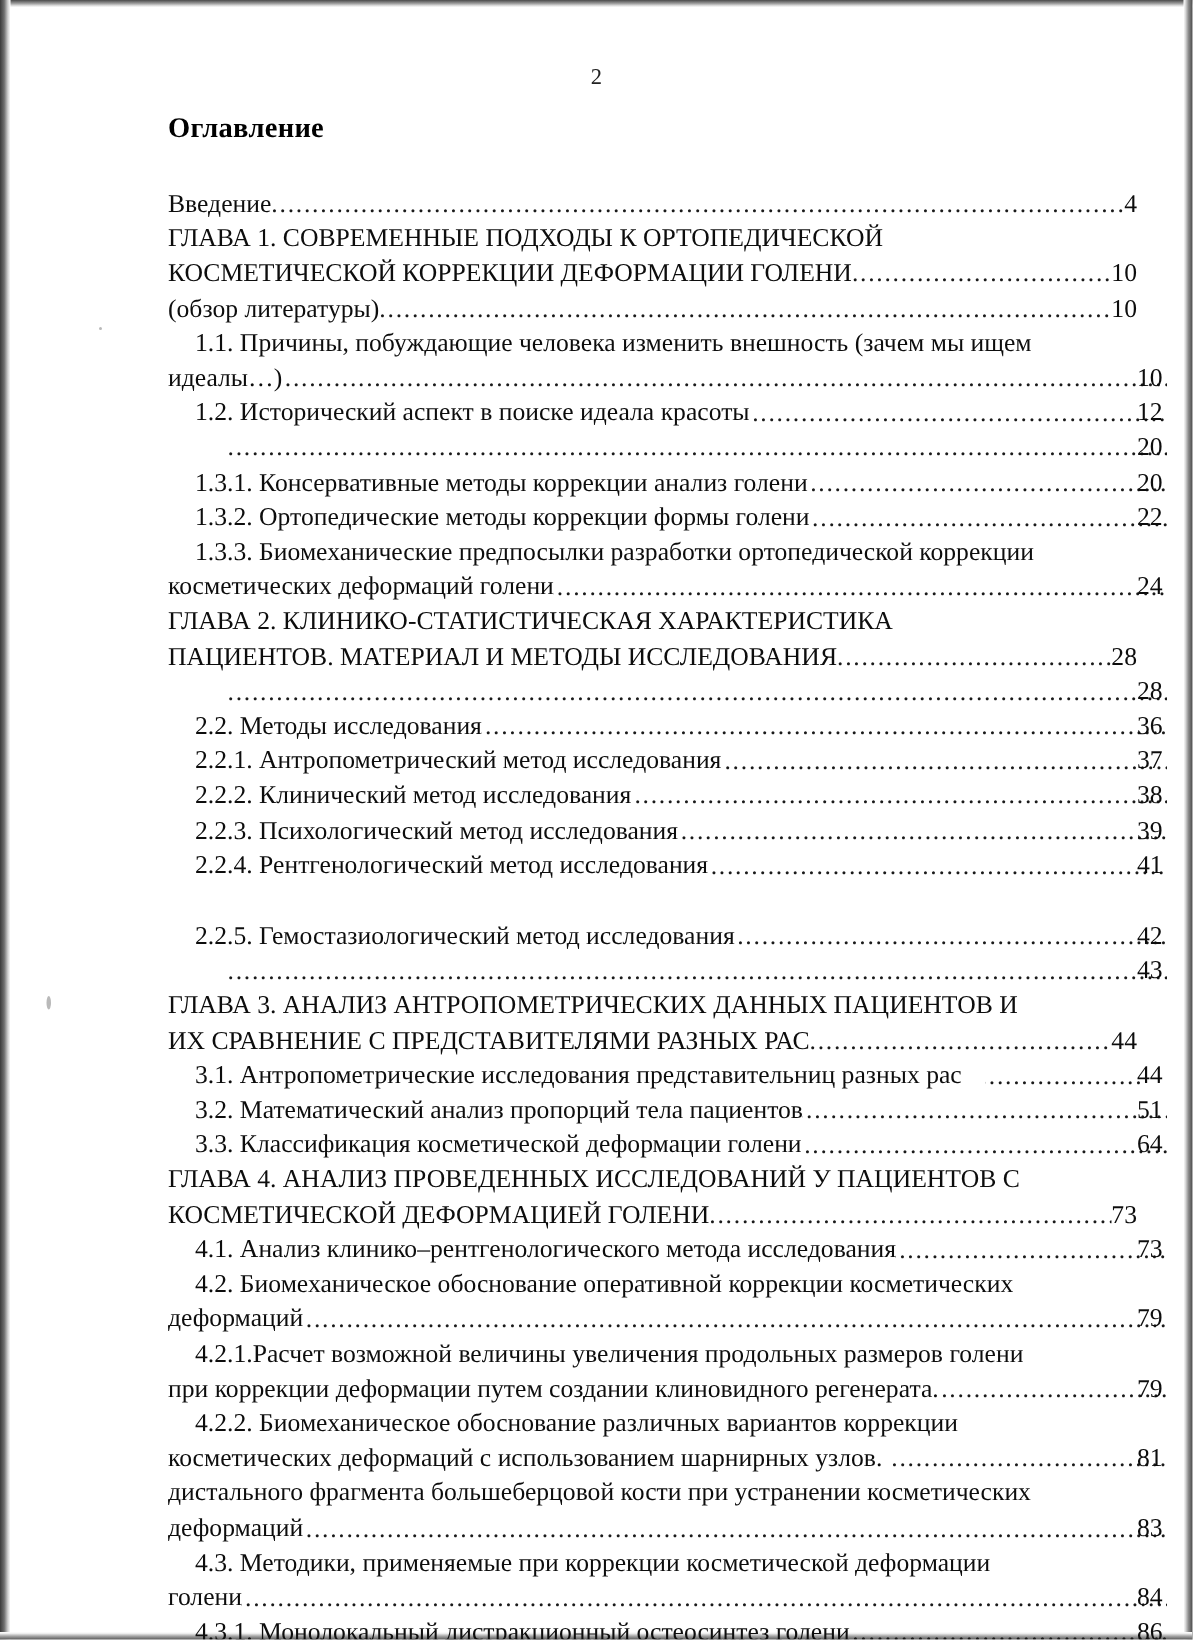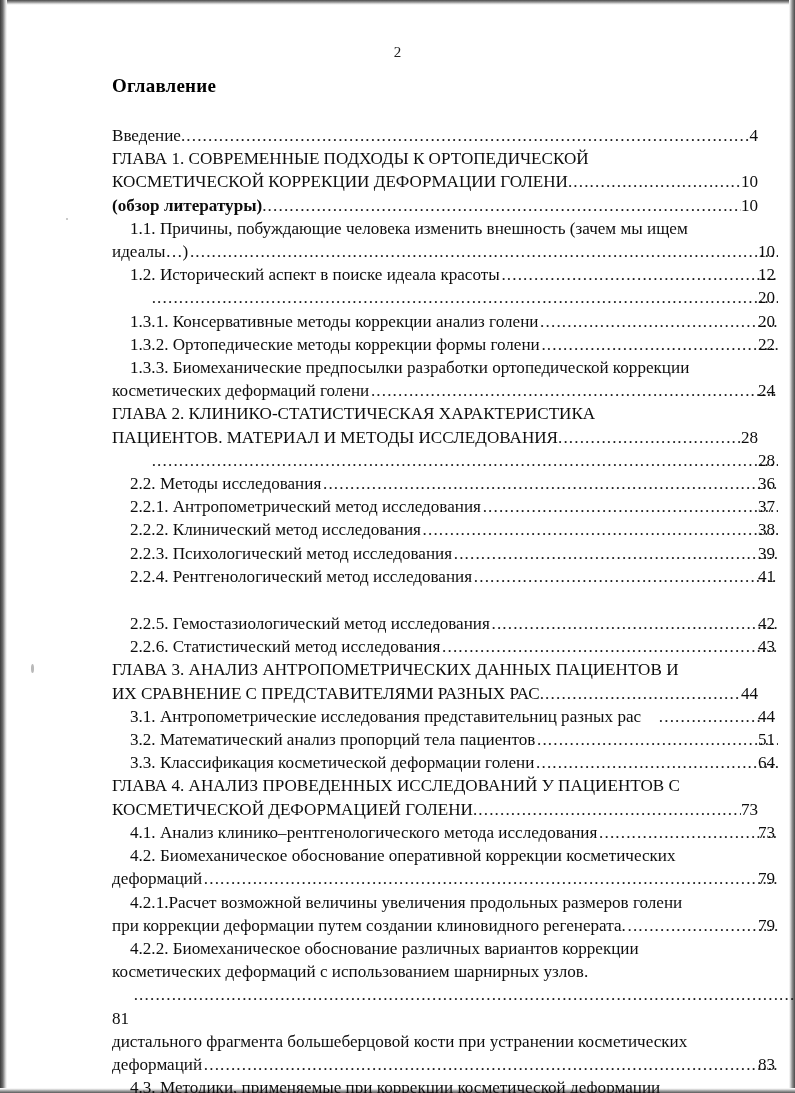--- a/index.html
+++ b/index.html
@@ -132,21 +132,21 @@
         <div class="toc-entry lvl-0">
           <div style="padding-left: 0px;">ГЛАВА 1. СОВРЕМЕННЫЕ ПОДХОДЫ К ОРТОПЕДИЧЕСКОЙ</div>
           <div style="display: flex; align-items: baseline; width: 646px; padding-left: 0px; box-sizing: border-box;">
             <span style="white-space: pre; flex: 0 0 auto;">КОСМЕТИЧЕСКОЙ КОРРЕКЦИИ ДЕФОРМАЦИИ ГОЛЕНИ</span>
             <span class="leader" style="flex: 1 1 auto; min-width: 0px;">............................................................................................................................................................................................................................</span>
             <span class="pageno" style="flex: 0 0 auto;">10</span>
           </div>
         </div>
         <div class="toc-entry lvl-0">
           <div style="display: flex; align-items: baseline; width: 646px; padding-left: 0px; box-sizing: border-box;">
-            <span style="white-space: pre; flex: 0 0 auto; font-weight: bold;">(обзор литературы)</span>
+            <span style="white-space: pre; flex: 0 0 auto;">(обзор литературы)</span>
             <span class="leader" style="flex: 1 1 auto; min-width: 0px;">............................................................................................................................................................................................................................</span>
             <span class="pageno" style="flex: 0 0 auto;">10</span>
           </div>
         </div>
         <div class="toc-entry lvl-1">
           <div style="padding-left: 18px;">1.1. Причины, побуждающие человека изменить внешность (зачем мы ищем</div>
           <div style="display: flex; align-items: baseline; width: 646px; padding-left: 0px; box-sizing: border-box;">
             <span style="white-space: pre; flex: 0 0 auto;">идеалы…)</span>
             <span class="leader" style="flex: 1 1 auto; min-width: 0px;">............................................................................................................................................................................................................................</span>
             <span class="pageno" style="flex: 0 0 auto;">10</span>
@@ -238,21 +238,20 @@
         </div>
         <div class="toc-entry lvl-1">
           <div style="display: flex; align-items: baseline; width: 646px; padding-left: 18px; box-sizing: border-box;">
             <span style="white-space: pre; flex: 0 0 auto; margin-top: 24px;">2.2.5. Гемостазиологический метод исследования</span>
             <span class="leader" style="flex: 1 1 auto; min-width: 0px;">............................................................................................................................................................................................................................</span>
             <span class="pageno" style="flex: 0 0 auto;">42</span>
           </div>
         </div>
         <div class="toc-entry lvl-1">
           <div style="display: flex; align-items: baseline; width: 646px; padding-left: 18px; box-sizing: border-box;">
-            <span style="white-space: pre; flex: 0 0 auto;">2.2.6. Статистический метод исследования</span>
             <span class="leader" style="flex: 1 1 auto; min-width: 0px;">............................................................................................................................................................................................................................</span>
             <span class="pageno" style="flex: 0 0 auto;">43</span>
           </div>
         </div>
         <div class="toc-entry lvl-0">
           <div style="padding-left: 0px;">ГЛАВА 3. АНАЛИЗ АНТРОПОМЕТРИЧЕСКИХ ДАННЫХ ПАЦИЕНТОВ И</div>
           <div style="display: flex; align-items: baseline; width: 646px; padding-left: 0px; box-sizing: border-box;">
             <span style="white-space: pre; flex: 0 0 auto;">ИХ СРАВНЕНИЕ С ПРЕДСТАВИТЕЛЯМИ РАЗНЫХ РАС</span>
             <span class="leader" style="flex: 1 1 auto; min-width: 0px;">............................................................................................................................................................................................................................</span>
             <span class="pageno" style="flex: 0 0 auto;">44</span>
@@ -305,21 +304,21 @@
         <div class="toc-entry lvl-1">
           <div style="padding-left: 18px;">4.2.1.Расчет возможной величины увеличения продольных размеров голени</div>
           <div style="display: flex; align-items: baseline; width: 646px; padding-left: 0px; box-sizing: border-box;">
             <span style="white-space: pre; flex: 0 0 auto;">при коррекции деформации путем создании клиновидного регенерата.</span>
             <span class="leader" style="flex: 1 1 auto; min-width: 0px;">............................................................................................................................................................................................................................</span>
             <span class="pageno" style="flex: 0 0 auto;">79</span>
           </div>
         </div>
         <div class="toc-entry lvl-1">
           <div style="padding-left: 18px;">4.2.2. Биомеханическое обоснование различных вариантов коррекции</div>
-          <div style="display: flex; align-items: flex-start; width: 646px; padding-left: 0px; box-sizing: border-box; flex-direction: column;">
+          <div style="display: flex; align-items: flex-end; width: 646px; padding-left: 0px; box-sizing: border-box;">
             <span style="white-space: pre; flex: 0 0 auto;">косметических деформаций с использованием шарнирных узлов. </span>
             <span class="leader" style="flex: 1 1 auto; min-width: 0px;">............................................................................................................................................................................................................................</span>
             <span class="pageno" style="flex: 0 0 auto;">81</span>
           </div>
         </div>
         <div class="toc-entry lvl-1">
           <div style="padding-left: 0px;">дистального фрагмента большеберцовой кости при устранении косметических</div>
           <div style="display: flex; align-items: baseline; width: 646px; padding-left: 0px; box-sizing: border-box;">
             <span style="white-space: pre; flex: 0 0 auto;">деформаций</span>
             <span class="leader" style="flex: 1 1 auto; min-width: 0px;">............................................................................................................................................................................................................................</span>

